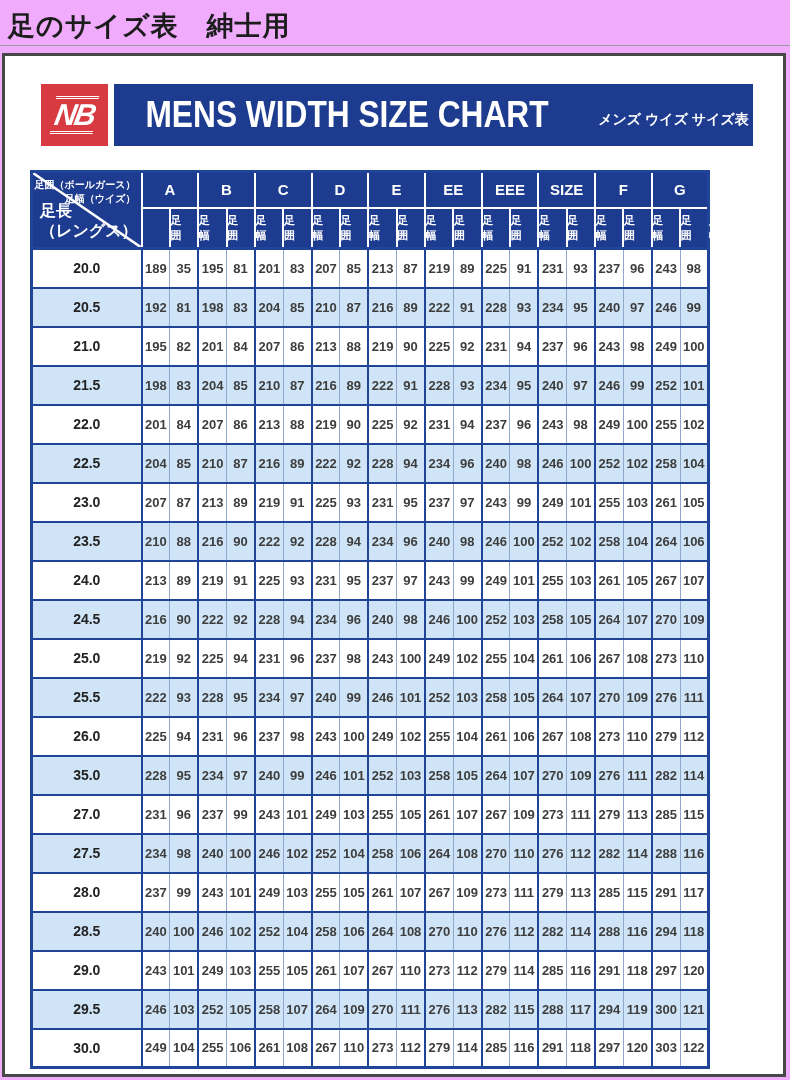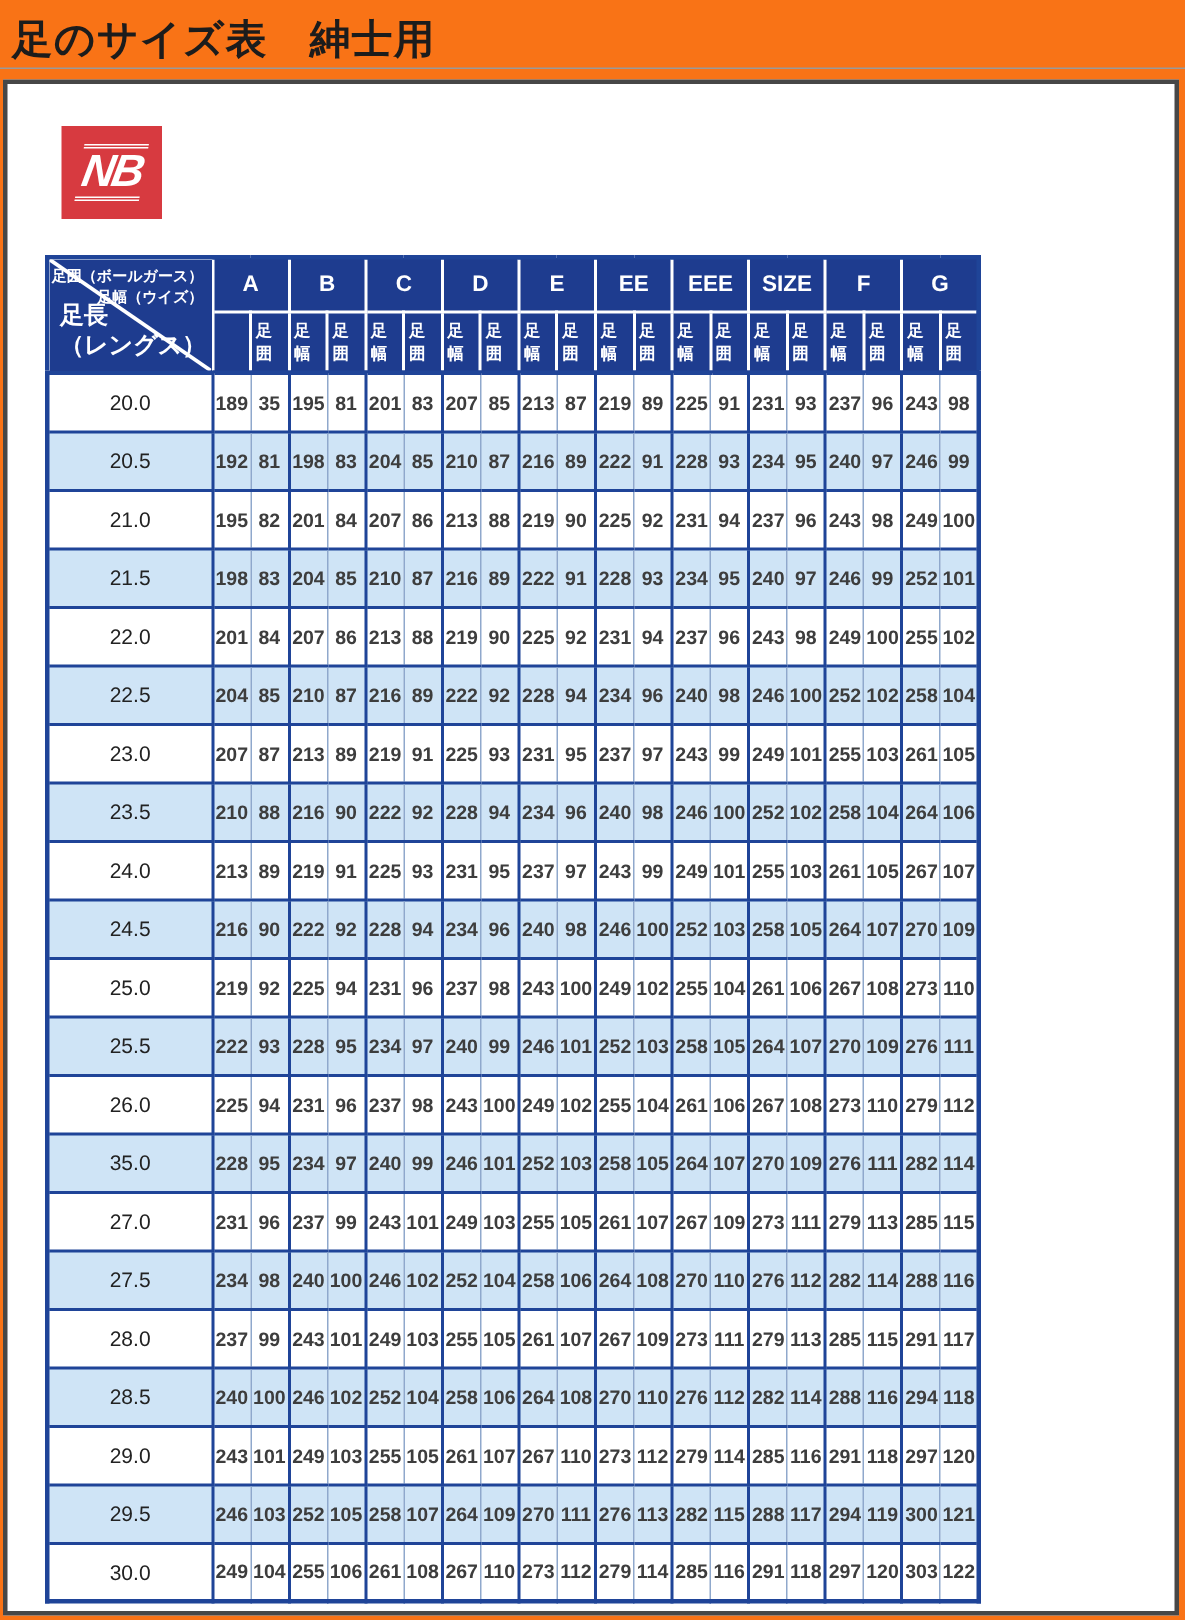--- a/index.html
+++ b/index.html
@@ -6,56 +6,56 @@
     --navy:#1e3c8f;
     --grid:#1f4498;
     --red:#d73a40;
     --rowalt:#cfe4f6;
     --thin:#8fa8cc;
     --celltext:#3d3d3d;
   }
   *{box-sizing:border-box;margin:0;padding:0;}
   html,body{width:790px;height:1080px;background:#fff;overflow:hidden;
     font-family:"Liberation Sans","DejaVu Sans",sans-serif;}
-  .page{position:relative;width:790px;height:1080px;background:#f97316;}
+  .page{position:relative;width:790px;height:1080px;background:#f0abfc;}
 
   .page-title{position:absolute;top:8px;left:8px;font-size:27px;font-weight:600;
     color:#1c1c1c;letter-spacing:1px;}
   .title-divider{position:absolute;top:45px;left:0;width:790px;height:0;
     border-top:1px solid #9a9a9a;}
 
   .chart-box{position:absolute;top:53px;left:2px;width:784px;height:1024px;
     border:3px solid #474747;background:#fff;}
 
   .banner-row{display:flex;align-items:stretch;margin:28px 30px 0 36px;gap:6px;height:62px;}
   .nb-logo{width:67px;background:var(--red);display:flex;align-items:center;justify-content:center;}
   .nb-mark{color:#fff;font-style:italic;font-weight:900;font-size:30px;
     transform:skewX(-10deg);letter-spacing:-2px;
     border-top:3px double #fff;border-bottom:3px double #fff;line-height:1.05;padding:0 2px;}
   .banner{flex:1;background:var(--navy);display:flex;align-items:center;justify-content:center;gap:22px;}
   .banner-title{color:#fff;font-weight:800;font-size:36px;letter-spacing:0;
     transform:scaleX(0.88);transform-origin:center;white-space:nowrap;}
   .banner-subtitle{color:#fff;font-weight:700;font-size:14px;margin-top:10px;white-space:nowrap;}
 
-  table.size-chart{border-collapse:collapse;table-layout:fixed;width:624px;
+  table.size-chart{border-collapse:collapse;table-layout:fixed;width:680px;
     margin:24px 0 0 25px;}
   col.len-col{width:110px;}
   thead th{background:var(--navy);color:#fff;border:2px solid #fff;
     font-weight:700;padding:0;}
   thead tr.letters th{height:36px;font-size:15px;}
   thead tr.sub th{height:41px;font-size:11px;border-bottom:3px solid var(--grid);padding-left:28px;}
   th.corner{position:relative;border-right:2px solid #fff;border-bottom:3px solid var(--grid);
     border-left:2px solid var(--navy);border-top:2px solid var(--navy);padding:0;}
   .corner-svg{position:absolute;inset:0;width:100%;height:100%;}
   .corner-tr{position:absolute;top:5px;right:5px;text-align:right;color:#fff;
     font-size:10px;font-weight:700;line-height:1.35;}
   .corner-bl{position:absolute;bottom:6px;left:7px;text-align:left;color:#fff;
     font-size:16px;font-weight:700;line-height:1.25;}
 
-  tbody th.len{height:39px;font-size:14px;font-weight:400;color:#222;
+  tbody th.len{height:39px;font-size:14px;font-weight:700;color:#222;
     border:2px solid var(--grid);padding:0;}
   tbody td{height:39px;text-align:center;vertical-align:middle;
     font-size:13px;font-weight:700;color:var(--celltext);padding:0;
     border-top:2px solid var(--grid);border-bottom:2px solid var(--grid);}
   tbody td.girth{border-left:2px solid var(--grid);border-right:1px solid var(--thin);}
   tbody td.widthc{border-left:1px solid var(--thin);border-right:2px solid var(--grid);}
   table.size-chart{border:3px solid var(--grid);}
   tbody tr:nth-child(even){background:var(--rowalt);}
   tbody tr:nth-child(odd){background:#fff;}
 </style>
@@ -65,20 +65,24 @@
 <div class="page">
 
   <h1 class="page-title">足のサイズ表　紳士用</h1>
   <div class="title-divider"></div>
 
   <div class="chart-box">
 
     <div class="banner-row">
       <div class="nb-logo">
         <span class="nb-mark">NB</span>
+      </div>
+      <div class="banner">
+        <span class="banner-title">MENS WIDTH SIZE CHART</span>
+        <span class="banner-subtitle">メンズ ウイズ サイズ表</span>
       </div>
     </div>
 
     <table class="size-chart">
       <colgroup>
         <col class="len-col">
       </colgroup>
       <thead>
         <tr class="letters">
           <th class="corner" rowspan="2">

